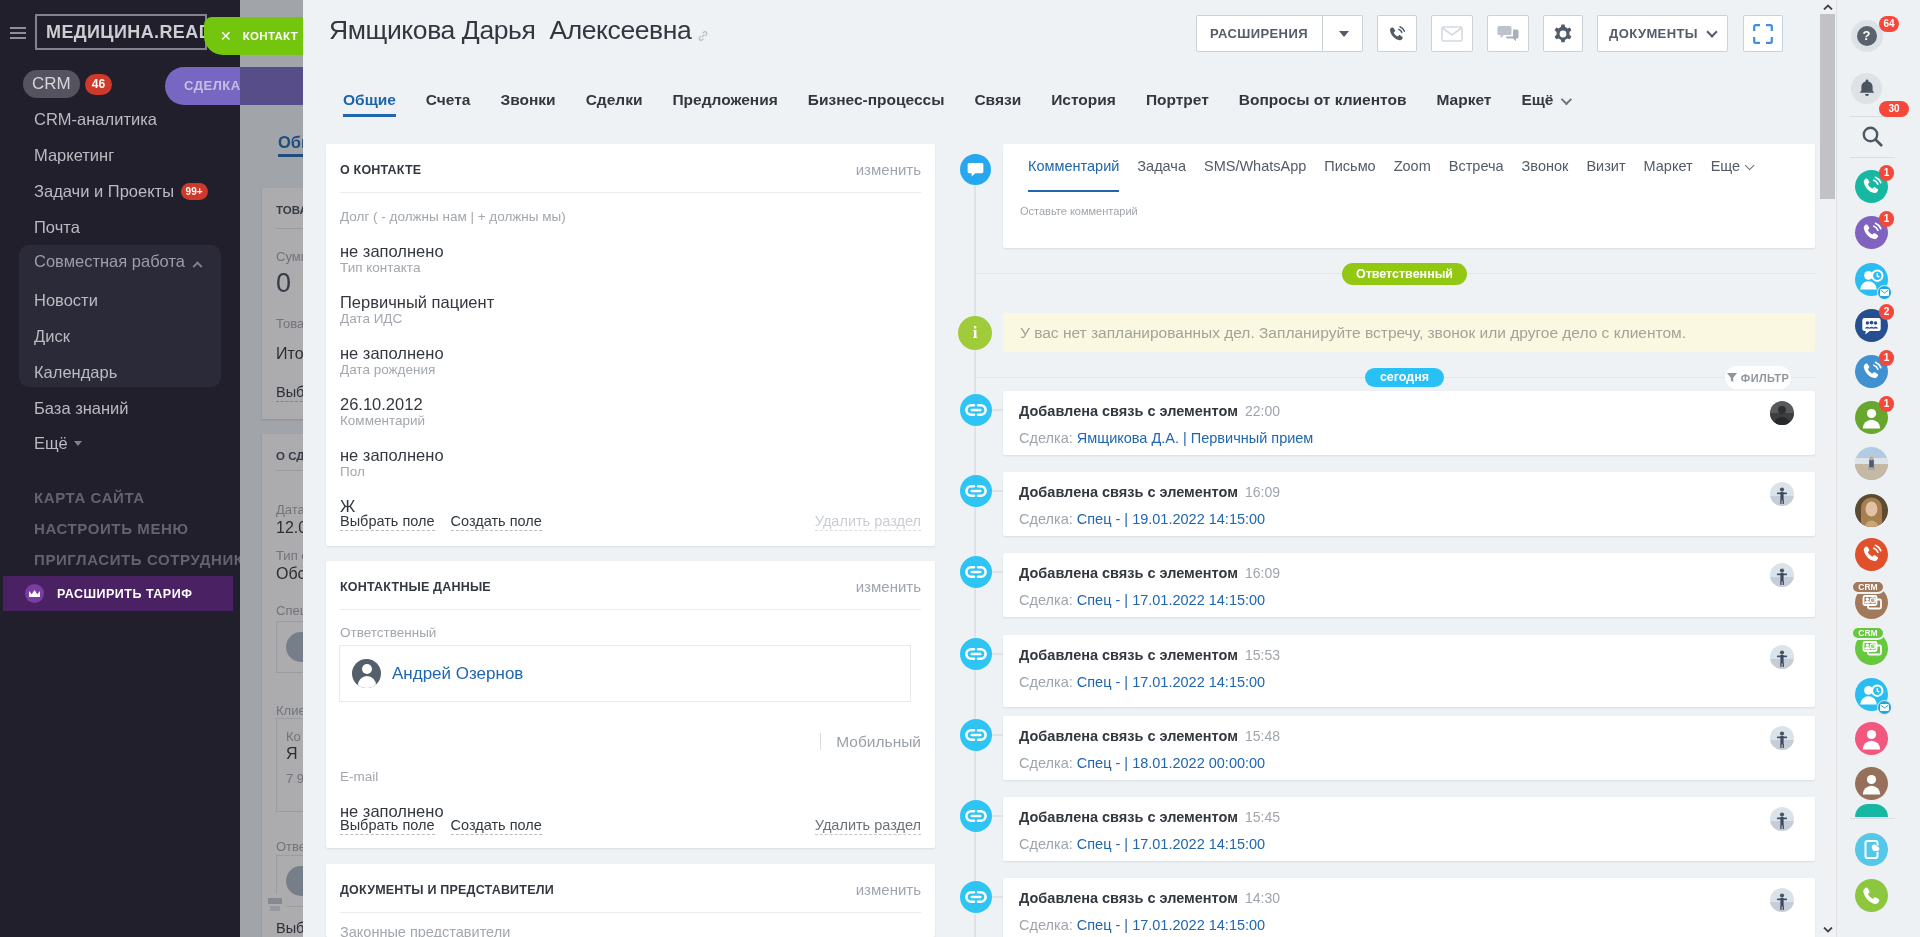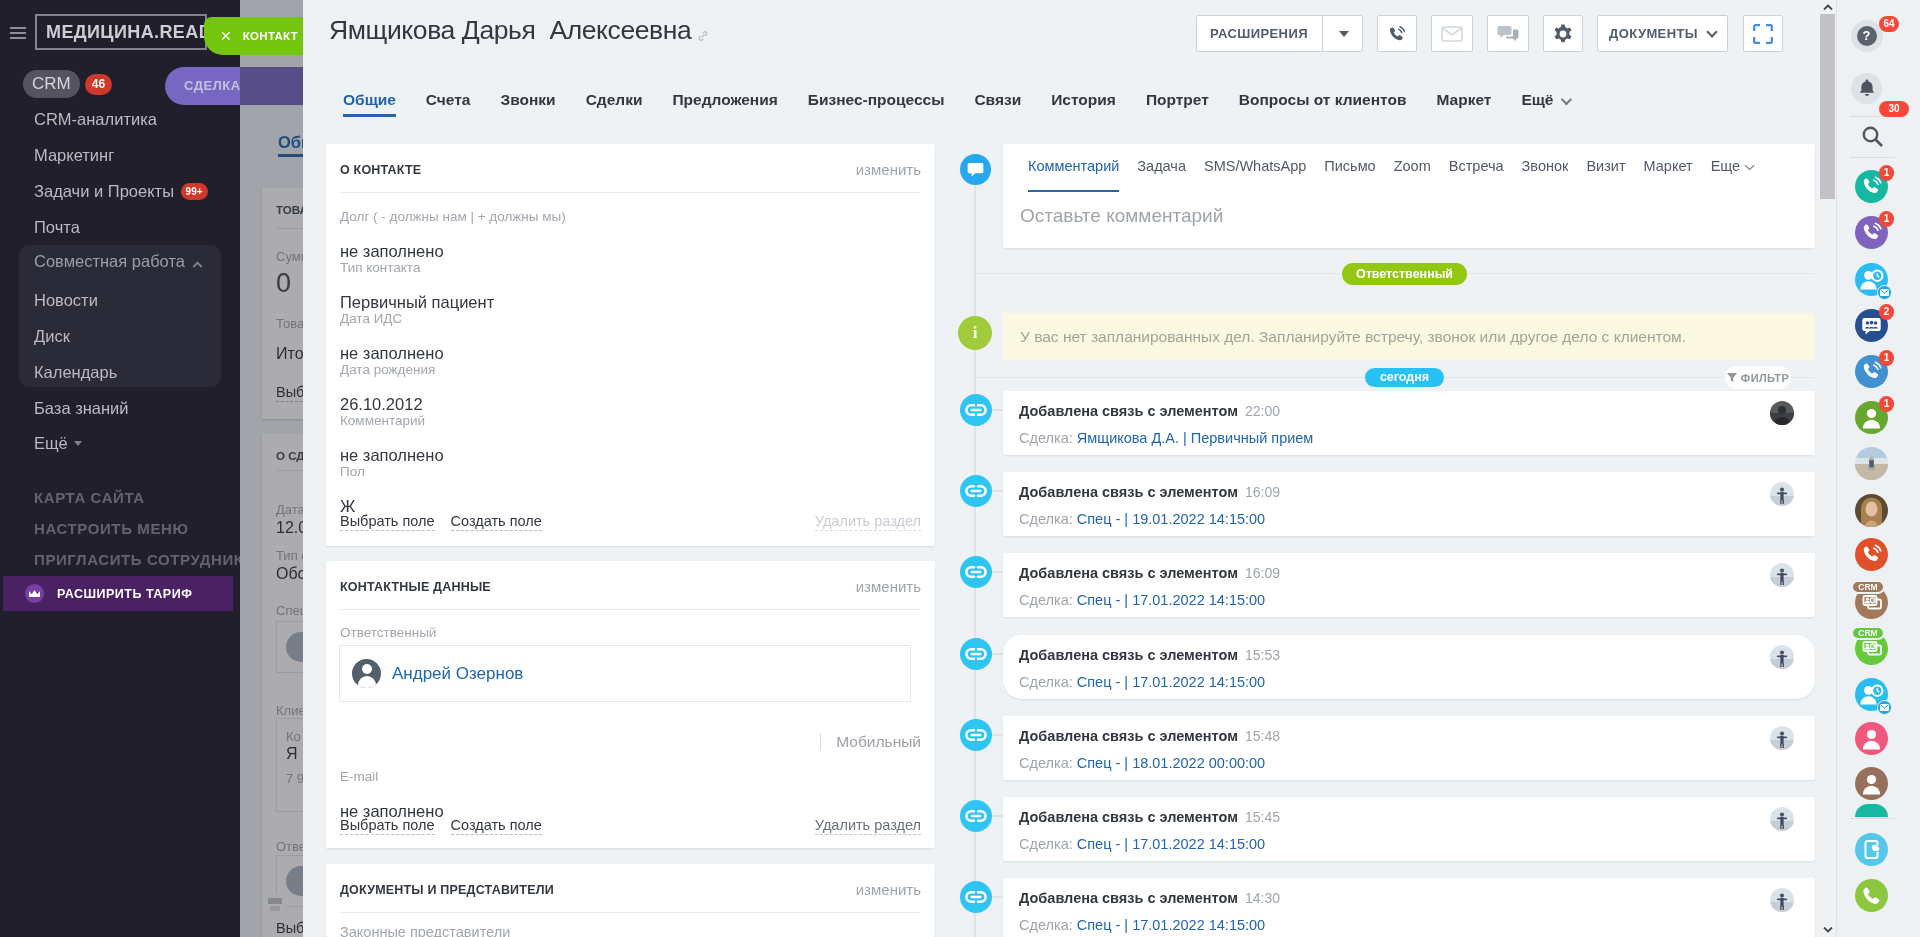--- a/index.html
+++ b/index.html
@@ -315,28 +315,28 @@
       <span>Задача</span>
           <span>SMS/WhatsApp</span>
           <span>Письмо</span>
           <span>Zoom</span>
           <span>Встреча</span>
           <span>Звонок</span>
           <span>Визит</span>
           <span>Маркет</span>
       <span>Еще <span style="display:inline-block;width:7px;height:7px;border-right:1.8px solid #6b7480;border-bottom:1.8px solid #6b7480;transform:rotate(45deg) translateY(-3px);"></span></span>
     </div>
-    <div style="position:absolute;left:17px;top:61px;font-size:19px;color:#9fa5ab;">Оставьте комментарий</div>
+    <div style="position:absolute;left:17px;top:61px;font-size:11px;color:#9fa5ab;">Оставьте комментарий</div>
   </div>
 
   <div style="position:absolute;left:673px;top:273px;width:839px;height:1px;background:#e2e6e9;"></div>
   <div style="position:absolute;left:1039px;top:263px;width:125px;height:22px;border-radius:11px;background:#92c712;color:#fff;font-size:12.5px;font-weight:bold;text-align:center;line-height:22px;">Ответственный</div>
 
   <div class="tlicon" style="top:316px;background:#a0cb3a;text-align:center;"><span style="color:#fff;font-size:17px;font-weight:bold;font-family:'Liberation Serif',serif;line-height:34px;">i</span></div>
-  <div style="position:absolute;left:700px;top:313px;width:812px;height:47px;background:#fbf8e1;border-radius:2px;display:flex;align-items:center;">
+  <div style="position:absolute;left:700px;top:313px;width:812px;height:39px;background:#fbf8e1;border-radius:2px;display:flex;align-items:center;">
     <span style="margin-left:17px;font-size:15.5px;color:#a2a39a;">У вас нет запланированных дел. Запланируйте встречу, звонок или другое дело с клиентом.</span>
   </div>
 
   <div style="position:absolute;left:673px;top:377px;width:839px;height:1px;background:#e2e6e9;"></div>
   <div style="position:absolute;left:1062px;top:368px;width:79px;height:19px;border-radius:10px;background:#27c1f6;color:#fff;font-size:12.5px;font-weight:bold;text-align:center;line-height:19px;">сегодня</div>
   <div style="position:absolute;left:1422px;top:366px;width:66px;height:23px;border-radius:12px;background:rgba(255,255,255,.9);display:flex;align-items:center;justify-content:center;">
     <svg width="10" height="10" viewBox="0 0 10 10" style="margin-right:4px;">
           <path fill="#8f969d" d="M0 0 h10 L6.2 4.8 V9 L3.8 7.6 V4.8 Z"></path>
         </svg>
     <span style="font-size:11px;font-weight:bold;color:#8f969d;letter-spacing:.4px;">ФИЛЬТР</span>
@@ -407,21 +407,21 @@
   </div>
   <div class="tlicon" style="left:657px;top:638px;width:32px;height:32px;"><svg width="32" height="32" viewBox="0 0 32 32">
           <circle cx="16" cy="16" r="16" fill="#2ec5f5"></circle>
           <g fill="none" stroke="#fff" stroke-width="2.6" stroke-linecap="round">
             <path d="M14 11.2 H11.2 a4.8 4.8 0 0 0 0 9.6 H14"></path>
             <path d="M18 11.2 h2.8 a4.8 4.8 0 0 1 0 9.6 H18"></path>
             <path d="M11.8 16 h8.4"></path>
           </g>
         </svg></div>
   <div class="tlconn" style="top:653px;"></div>
-  <div class="rcard" style="top:635px;height:64px;border-radius:19px;">
+  <div class="rcard" style="top:635px;height:72px;">
     <div class="etitle">Добавлена связь с элементом<span class="etime">15:53</span></div>
     <div class="erow">Сделка: <a>Спец - | 17.01.2022 14:15:00</a></div>
     <div class="eava"><svg width="24" height="24" viewBox="0 0 24 24">
             <rect width="24" height="24" fill="#dbe3ea"></rect>
             <rect y="14" width="24" height="10" fill="#c6cdd6"></rect>
             <circle cx="12" cy="7.6" r="2.1" fill="#50555c"></circle>
             <rect x="6.8" y="10.4" width="10.4" height="1.8" rx="0.9" fill="#43506a"></rect>
             <rect x="10.4" y="10" width="3.2" height="8.4" fill="#3c4a66"></rect>
             <rect x="10.2" y="18" width="1.4" height="4" fill="#4a5460"></rect>
             <rect x="12.6" y="18" width="1.4" height="4" fill="#4a5460"></rect>

